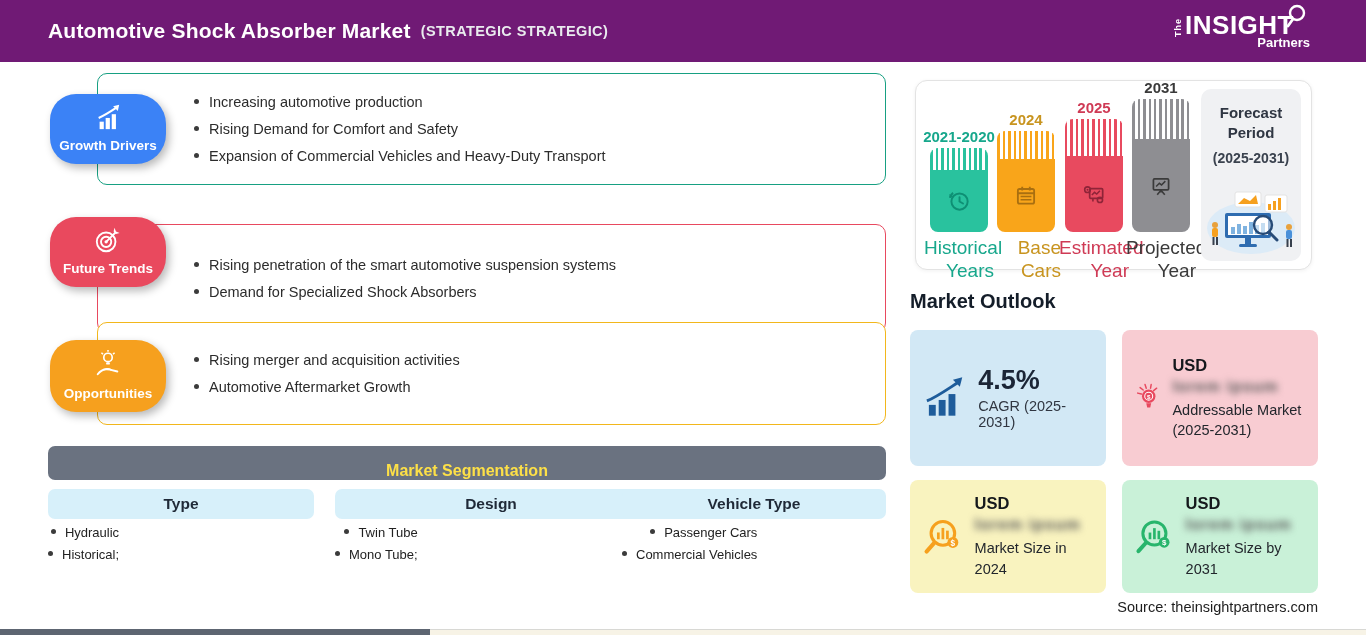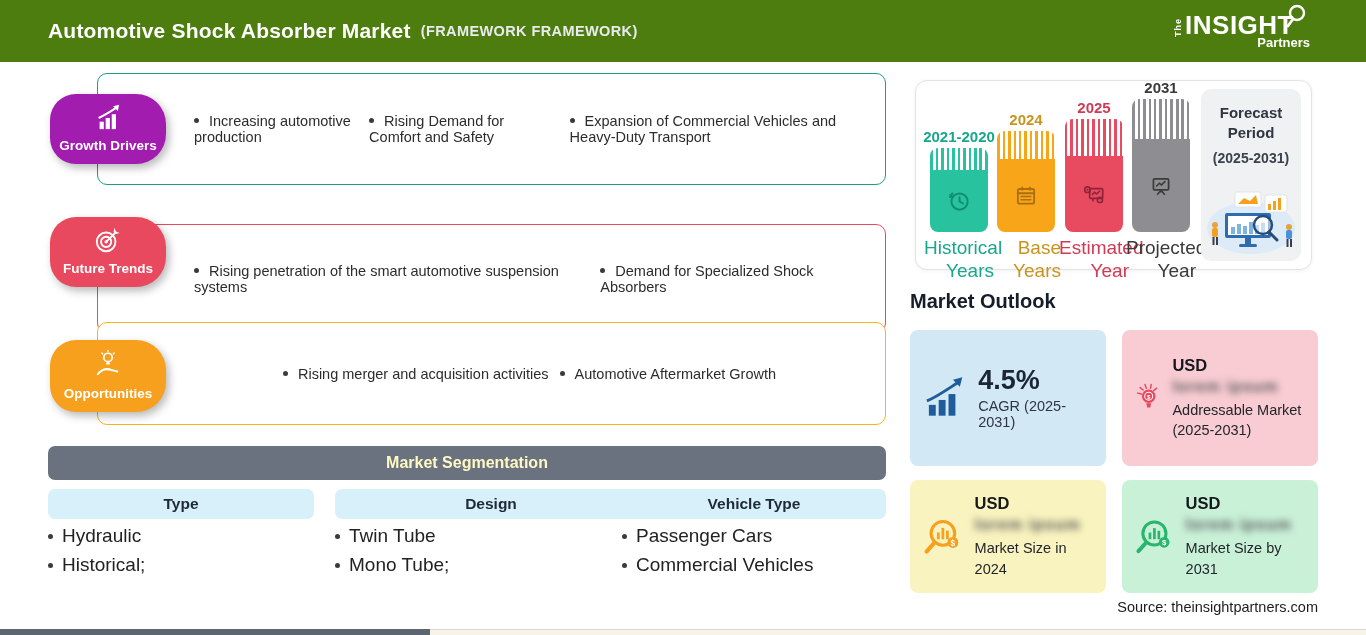--- a/index.html
+++ b/index.html
@@ -1,61 +1,61 @@
 <!DOCTYPE html>
 <html><head>
 <meta charset="utf-8">
 <style>
   html,body{margin:0;padding:0;background:#ffffff;}
   #page{position:relative;width:1366px;height:635px;background:#ffffff;overflow:hidden;
         font-family:"Liberation Sans",sans-serif;}
 
   
-  .header{position:absolute;left:0;top:0;width:1366px;height:62px;background:#4d7c0f;
+  .header{position:absolute;left:0;top:0;width:1366px;height:62px;background:#701a75;
           display:flex;align-items:center;padding:0 56px 0 48px;box-sizing:border-box;}
   .title{color:#ffffff;font-size:21px;font-weight:700;letter-spacing:.2px;}
   .subtitle{color:#e9ebee;font-size:14.5px;font-weight:600;margin-left:10px;letter-spacing:.4px;}
   .logo{margin-left:auto;display:flex;align-items:flex-start;color:#fff;position:relative;}
   .logo-the{font-size:9px;font-weight:700;letter-spacing:1px;writing-mode:vertical-rl;
             transform:rotate(180deg);margin:6px 2px 0 0;}
   .logo-main-row{display:flex;align-items:flex-start;line-height:1;}
   .logo-main{font-size:26px;font-weight:800;letter-spacing:.5px;}
   .logo-lens{margin:-8px 0 0 -10px;}
   .logo-partners{display:block;font-size:13px;font-weight:600;text-align:right;margin-top:-3px;}
 
   
   .info-box{position:absolute;left:97px;width:789px;background:#fff;border-radius:10px;box-sizing:border-box;}
   .box-gd{top:73px;height:112px;border:1.4px solid #17a082;}
   .box-ft{top:196px;height:109px;border:1.4px solid #e8495f;margin-top:28px;}
   .box-op{top:322px;height:103px;border:1.4px solid #f2b71c;}
   .box-list{list-style:none;margin:0;padding:0 20px 0 96px;height:100%;display:flex;
-            flex-direction:row;justify-content:center;gap:11px;box-sizing:border-box;align-items:center;}
+            flex-direction:column;justify-content:center;gap:11px;box-sizing:border-box;}
   .box-list li{font-size:14.5px;color:#2c2c2c;}
   .box-list li::before{content:"";display:inline-block;width:5px;height:5px;border-radius:50%;
             background:#3b3b3b;margin-right:10px;vertical-align:3px;}
 
   .blob{position:absolute;left:50px;width:116px;text-align:center;color:#fff;
         padding:9px 4px 11px;box-sizing:border-box;border-radius:26px 30px 30px 26px;
         box-shadow:3px 4px 8px rgba(0,0,0,.28);}
-  .blob-gd{top:94px;background:#a21caf;}
+  .blob-gd{top:94px;background:#3b82f6;}
   .blob-ft{top:217px;background:#e9495e;}
   .blob-op{top:340px;background:#f6a01e;}
   .blob-label{display:block;font-size:13.5px;font-weight:700;margin-top:3px;white-space:nowrap;}
 
   
   .seg-bar{position:absolute;left:48px;top:446px;width:838px;height:34px;background:#6a7280;
-           border-radius:7px;color:#fef9c3;font-weight:700;font-size:16px;display:flex;
-           align-items:center;justify-content:center;}
+           border-radius:7px;color:#fde047;font-weight:700;font-size:16px;display:flex;
+           align-items:flex-end;justify-content:center;}
   .seg-head{position:absolute;top:489px;height:30px;background:#d7f0fa;border-radius:7px;
             display:flex;align-items:center;justify-content:center;font-weight:700;
             font-size:15.5px;color:#1f2937;}
   .seg-head-1{left:48px;width:266px;} .seg-head-2{left:335px;width:312px;} .seg-head-3{left:622px;width:264px;}
   .seg-list{position:absolute;top:525px;list-style:none;margin:0;padding:0;}
   .seg-list-1{left:48px;} .seg-list-2{left:335px;} .seg-list-3{left:622px;}
-  .seg-list li{font-size:19px;color:#222;margin-bottom:7px;}
+  .seg-list li{font-size:13px;color:#222;margin-bottom:7px;text-align:right;}
   .seg-list li::before{content:"";display:inline-block;width:5px;height:5px;border-radius:50%;
             background:#3b3b3b;margin-right:9px;vertical-align:3px;}
 
   
   .tl-card{position:absolute;left:915px;top:80px;width:395px;height:188px;background:#fff;
            border:1px solid #e3e3e3;border-radius:12px;box-shadow:0 1px 4px rgba(0,0,0,.06);}
   .bar-g{position:absolute;bottom:37px;width:58px;}
   .bar-g1{left:14px;} .bar-g2{left:81px;} .bar-g3{left:149px;} .bar-g4{left:216px;}
   .bar{width:58px;border-radius:8px;overflow:hidden;display:flex;flex-direction:column;}
   .bar-h1{height:84px;} .bar-h2{height:101px;} .bar-h3{height:113px;} .bar-h4{height:133px;}
@@ -101,21 +101,21 @@
   .footer-light{position:absolute;bottom:0;left:430px;right:0;height:6px;background:#f7f3e6;
                 border-top:1px solid #d8d8d4;box-sizing:border-box;}
 </style>
 </head>
 <body>
 
 <div id="page">
 
   <div class="header">
     <span class="title">Automotive Shock Absorber Market</span>
-    <span class="subtitle">(FRAMEWORK FRAMEWORK)</span>
+    <span class="subtitle">(STRATEGIC STRATEGIC)</span>
     <div class="logo">
       <span class="logo-the">The</span>
       <div>
         <div class="logo-main-row">
           <span class="logo-main">INSIGHT</span>
           <svg class="logo-lens" width="26" height="28" viewBox="0 0 26 28">
             <circle cx="13" cy="9" r="7" fill="none" stroke="#ffffff" stroke-width="2.4"></circle>
             <line x1="9" y1="15" x2="4" y2="22" stroke="#ffffff" stroke-width="2.8" stroke-linecap="round"></line>
           </svg>
         </div>
@@ -223,21 +223,21 @@
           <svg width="26" height="26" viewBox="0 0 24 24">
             <rect x="4.5" y="5.5" width="15" height="13.5" rx="1.5" fill="none" stroke="#a96f10" stroke-width="1.7"></rect>
             <line x1="4.5" y1="9.5" x2="19.5" y2="9.5" stroke="#a96f10" stroke-width="1.7"></line>
             <line x1="8.5" y1="3.5" x2="8.5" y2="7" stroke="#a96f10" stroke-width="1.7"></line>
             <line x1="15.5" y1="3.5" x2="15.5" y2="7" stroke="#a96f10" stroke-width="1.7"></line>
             <line x1="7" y1="12.5" x2="17" y2="12.5" stroke="#a96f10" stroke-width="1.4"></line>
             <line x1="7" y1="15.5" x2="17" y2="15.5" stroke="#a96f10" stroke-width="1.4"></line>
           </svg>
         </div>
       </div>
-      <div class="bar-caption c-gold">Base Years</div>
+      <div class="bar-caption c-gold">Base Cars</div>
     </div>
 
     <div class="bar-g bar-g3">
       <div class="bar-year c-red">2025</div>
       <div class="bar bar-h3">
         <div class="stripes st3"></div>
         <div class="solid bg3">
           <svg width="26" height="26" viewBox="0 0 24 24">
             <rect x="8" y="7" width="12" height="9" rx="1" fill="none" stroke="#8f2438" stroke-width="1.6"></rect>
             <path d="M10 13 l2.5 -2.5 l2 1.5 l3 -3" stroke="#8f2438" stroke-width="1.4" fill="none"></path>

